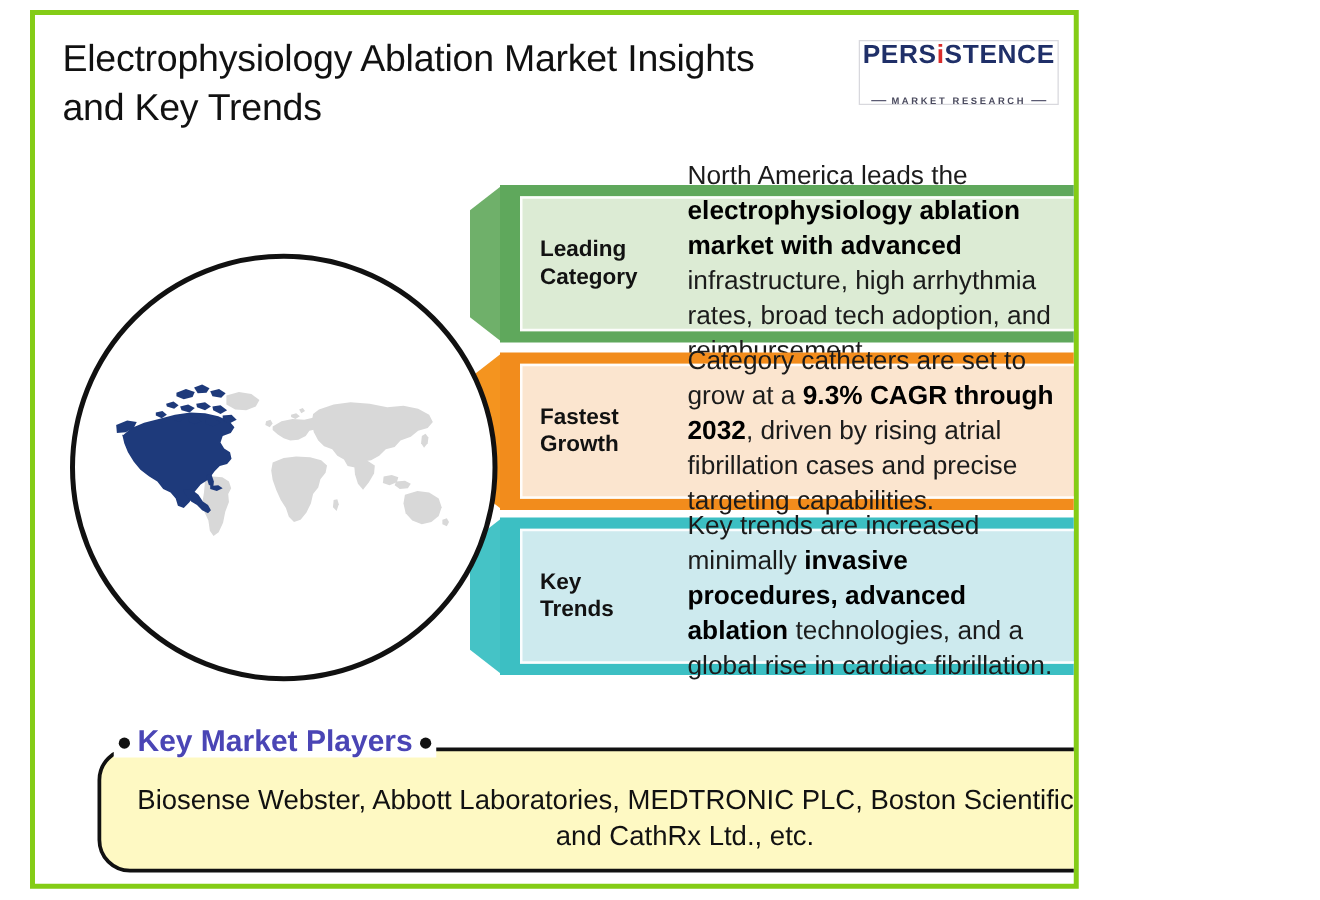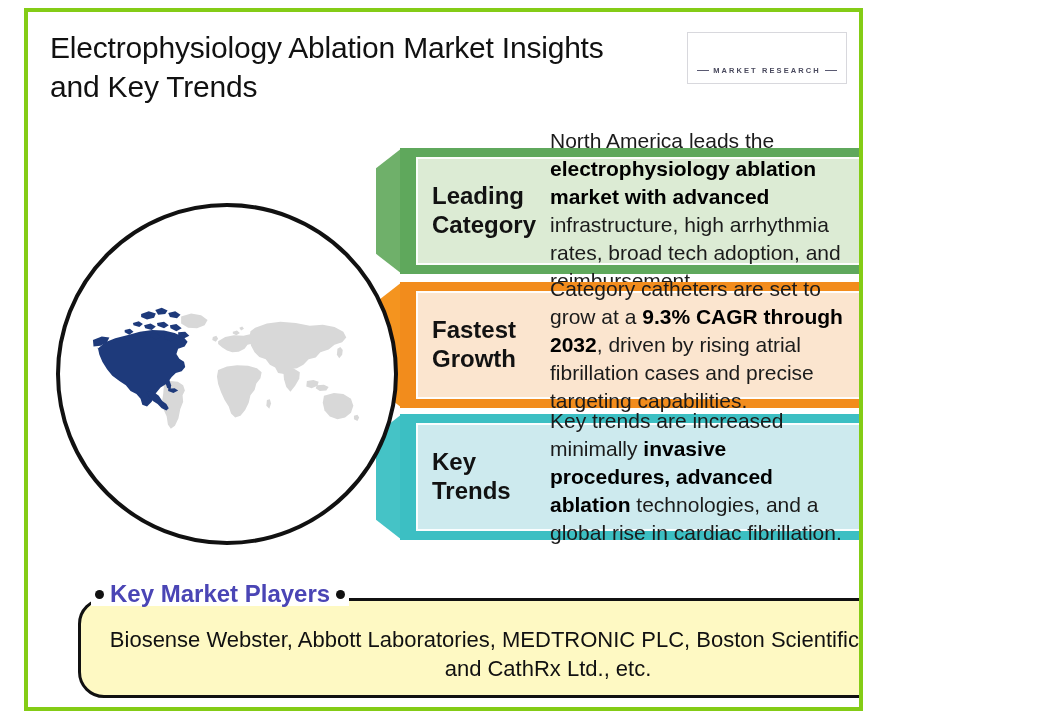--- a/index.html
+++ b/index.html
@@ -111,21 +111,21 @@
     border:2px solid rgba(255,255,255,0.9);
     box-sizing:border-box;
     display:flex;
     align-items:center;
   }
   .bar-label{
     width:132px;
     flex:0 0 132px;
     padding-left:14px;
     box-sizing:border-box;
-    font-size:24px;
+    font-size:18px;
     font-weight:700;
     color:#121212;
     line-height:1.2;
   }
   .bar-text{
     flex:1;
     padding-right:8px;
     font-size:21px;
     line-height:1.33;
     color:#1b1b1b;
@@ -181,20 +181,21 @@
   }
 </style>
 </head>
 <body>
 
 <div class="canvas">
 
   <div class="title">Electrophysiology Ablation Market Insights and Key Trends</div>
 
   <div class="logo">
+    <div class="logo-word"><span>PERS</span><span class="red">i</span><span>STENCE</span></div>
     <div class="logo-sub-wrap">
       <span class="logo-rule"></span>
       <span class="logo-sub">MARKET RESEARCH</span>
       <span class="logo-rule"></span>
     </div>
   </div>
 
   <div class="globe">
     <svg viewBox="0 0 1000 500" preserveAspectRatio="xMidYMid meet">
       <g fill="#d8d8d8">

